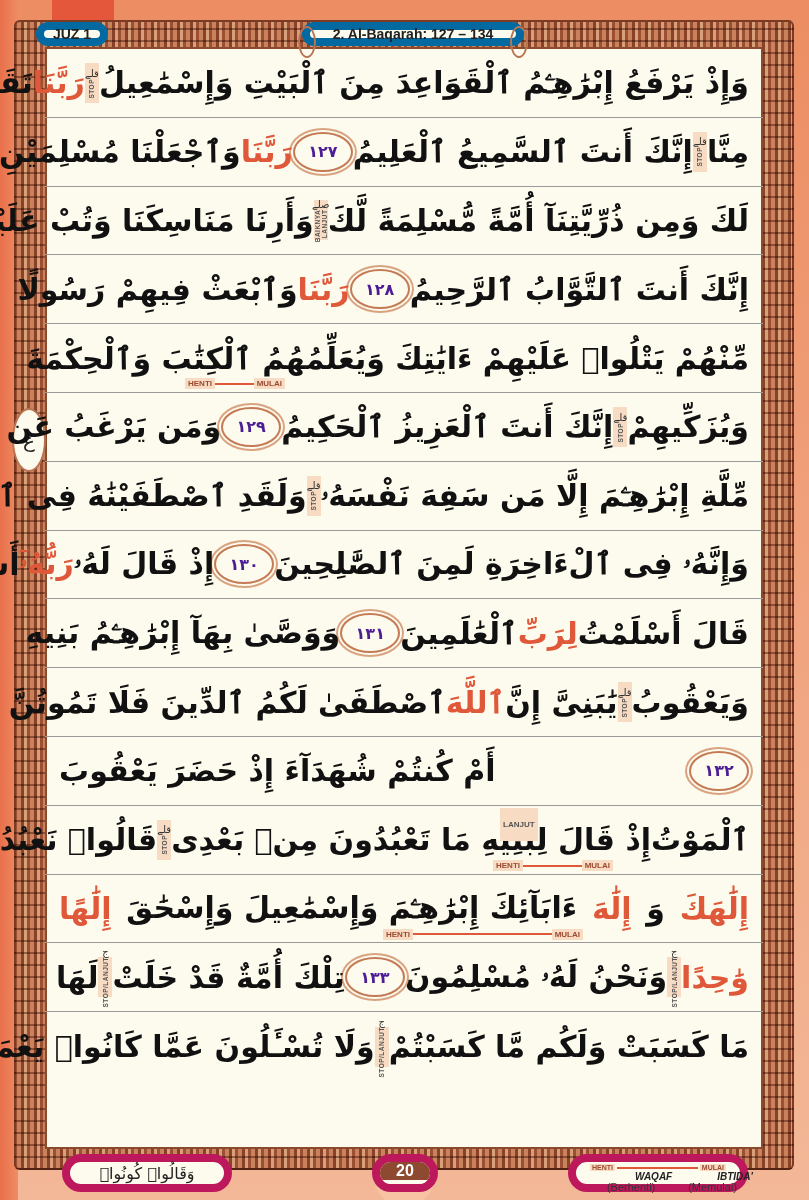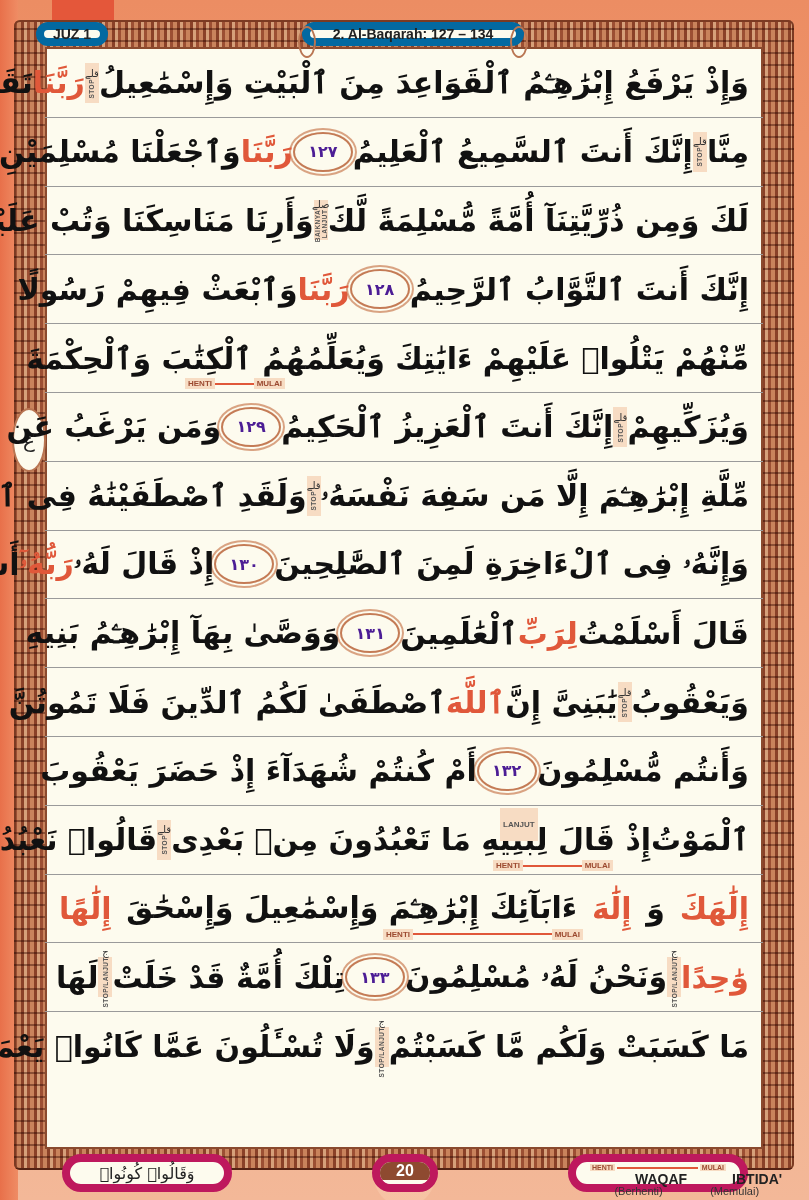--- a/index.html
+++ b/index.html
@@ -120,21 +120,21 @@
   .foot-left { left: 62px; width: 170px; display: flex; align-items: center; justify-content: center; font-size: 16px; color: #222; direction: rtl; }
   .foot-page { left: 372px; width: 66px; display: flex; overflow: hidden; padding: 0; flex-direction: column; }
   .foot-page .num-lat { flex: 1; background: #8e4a30; color: #fff; font-family: "Liberation Sans", sans-serif; font-weight: bold; font-size: 16px; display: flex; align-items: center; justify-content: center; }
   .foot-page .num-ar { flex: 1; background: #fdfbee; color: #a16207; font-weight: bold; font-size: 15px; display: flex; align-items: center; justify-content: center; }
   .foot-right { left: 568px; width: 180px; padding: 2px 14px; font-family: "Liberation Sans", sans-serif; }
   .legend-top { display: flex; align-items: center; gap: 2px; }
   .legend-top .h { font-size: 7px; font-weight: bold; color: #9c4a30; background: #f7dcc3; padding: 0 2px; }
   .legend-top .b { flex: 1; height: 2px; background: #e0583a; }
   .legend-bot { display: flex; justify-content: space-between; margin-top: 1px; }
   .legend-bot div { text-align: center; line-height: 1; }
-  .legend-bot .t { font-size: 14px; font-weight: bold; color: #222; margin-left: 45px; }
+  .legend-bot .t { font-size: 10px; font-weight: bold; font-style: italic; color: #222; margin-left: 45px; }
   .legend-bot .s { font-size: 11px; color: #333; }
 </style>
 </head>
 <body>
 
 <div class="left-strip"></div>
 <div class="juz-tab-bg"></div>
 <div class="frame"></div>
 <div class="text-area"></div>
 
@@ -243,21 +243,20 @@
           <span class="mark">قلے</span>
           <span class="txt">STOP</span>
         </span>
         <span class="seg">يَٰبَنِىَّ إِنَّ</span>
         <span class="seg red">ٱللَّهَ</span>
         <span class="seg">ٱصْطَفَىٰ لَكُمُ ٱلدِّينَ فَلَا تَمُوتُنَّ إِلَّا</span>
       </div>
     </div>
     <div class="line">
       <div class="seg-wrap">
-        <span class="seg">وَأَنتُم مُّسْلِمُونَ</span>
         <span class="ayah">١٣٢</span>
         <span class="seg">أَمْ كُنتُمْ شُهَدَآءَ إِذْ حَضَرَ يَعْقُوبَ</span>
       </div>
     </div>
     <div class="line">
       <div class="seg-wrap">
         <span class="seg">ٱلْمَوْتُ</span>
         <span class="seg">إِذْ قَالَ لِبَنِيهِ مَا تَعْبُدُونَ مِنۢ بَعْدِى</span>
         <span class="tag">
           <span class="mark">قلے</span>

